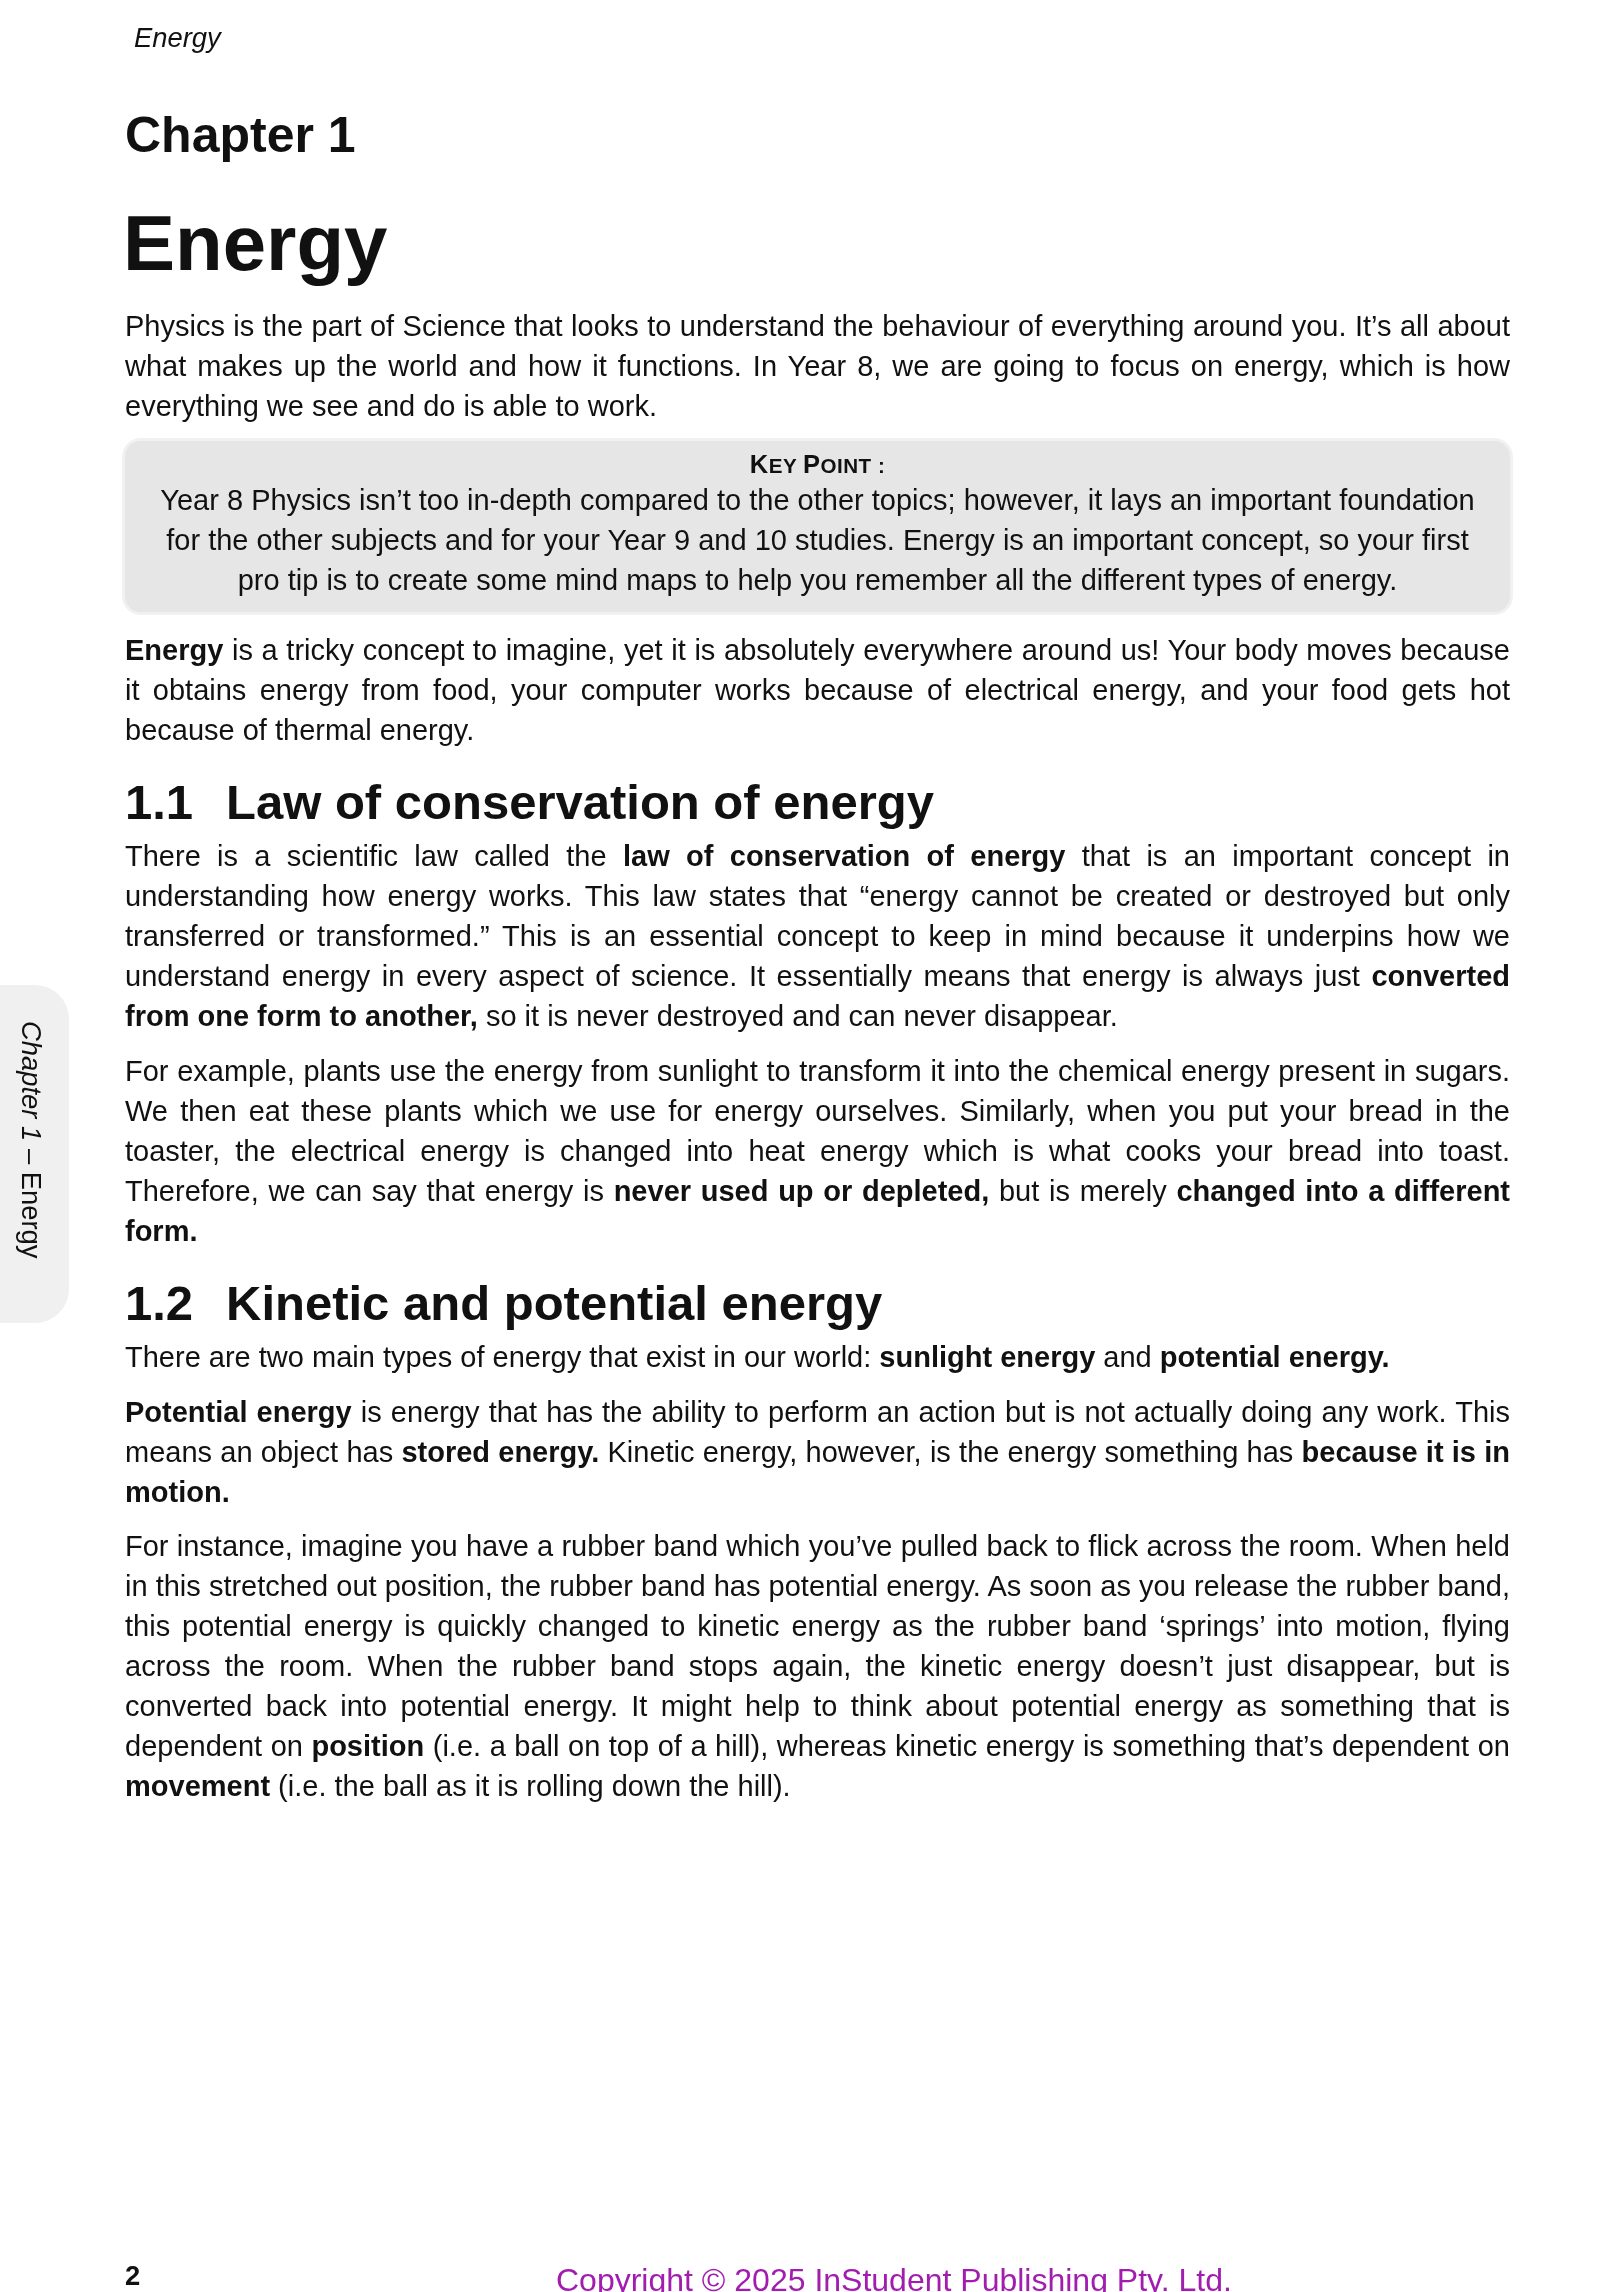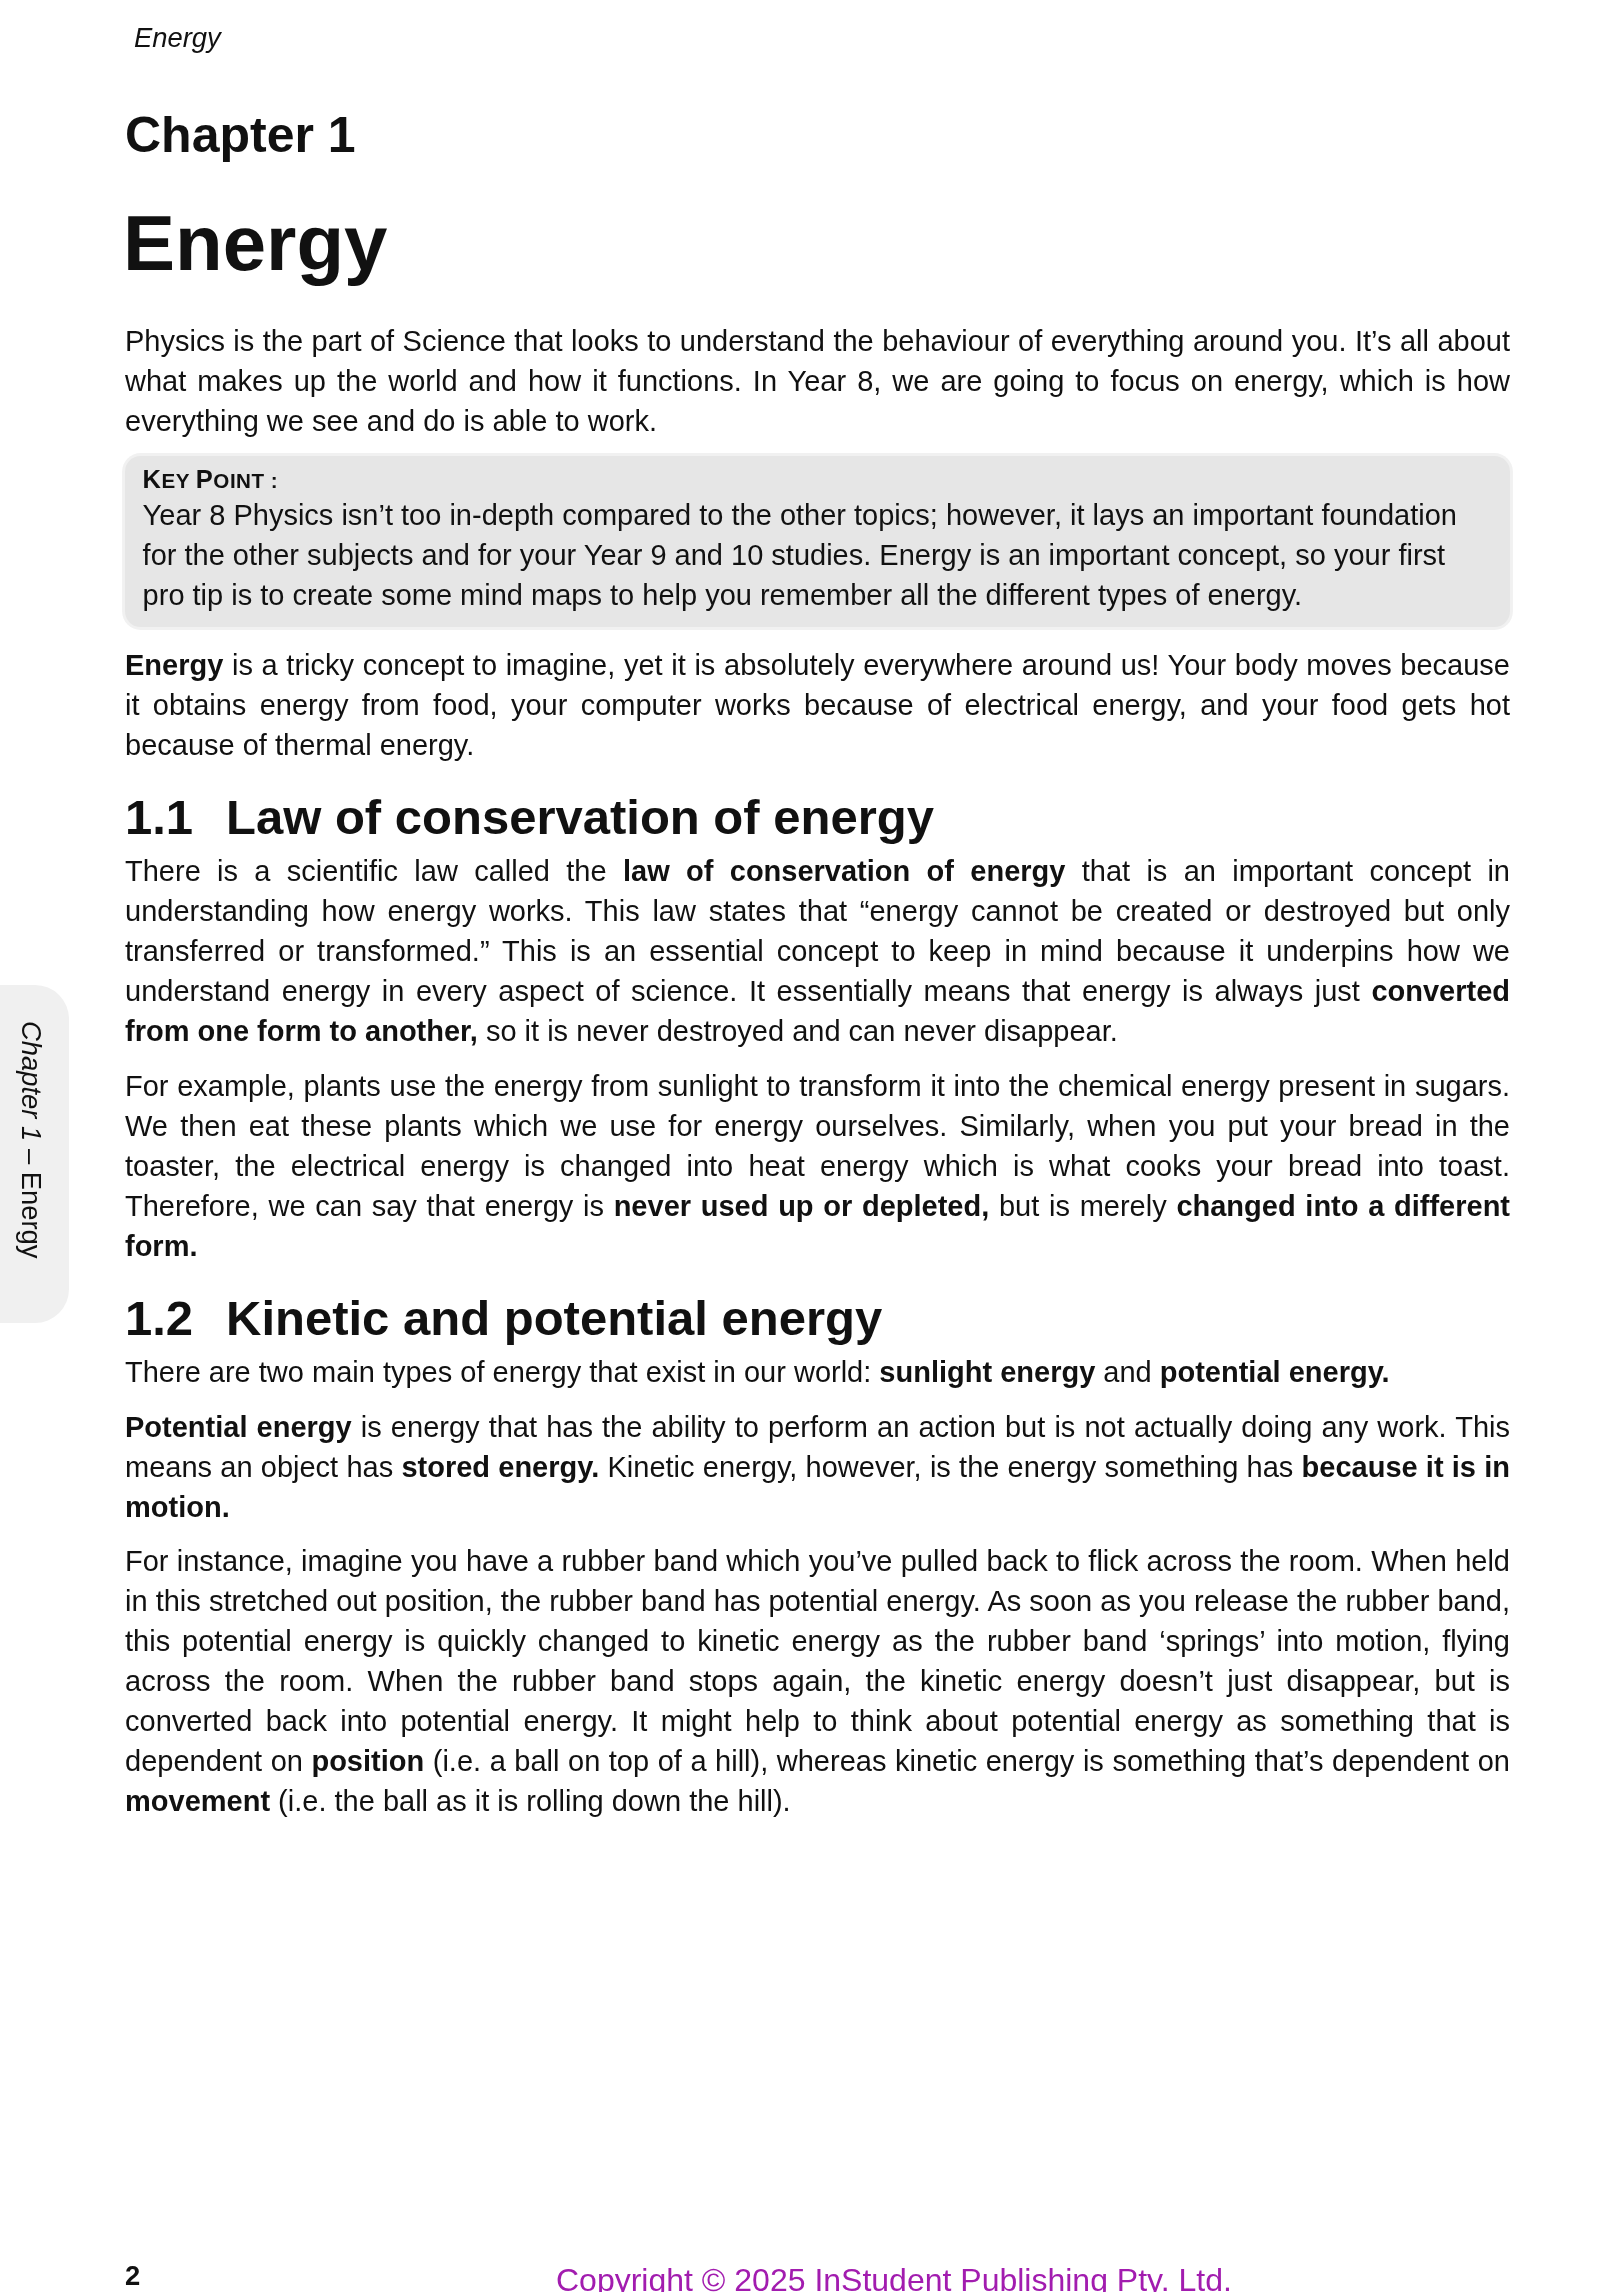--- a/index.html
+++ b/index.html
@@ -13,30 +13,30 @@
   }
   .chapter-label {
     position: absolute; left: 125px; top: 106px;
     font-weight: bold; font-size: 50px; letter-spacing: 0px;
   }
   .chapter-title {
     position: absolute; left: 123px; top: 198px;
     font-weight: bold; font-size: 78px;
   }
   .content {
-    position: absolute; left: 125px; width: 1385px; top: 321px;
+    position: absolute; left: 125px; width: 1385px; top: 306px;
     font-size: 29px; line-height: 40px; text-align: justify;
   }
   .content p { margin: 0 0 14.7px 0; }
   .content b { font-weight: bold; }
   .keypoint {
     background: #e6e6e6; border-radius: 15.7px;
     box-shadow: 0 0 0 2.9px #f1f1f1;
     padding: 9.8px 17.6px 11.8px 17.6px; margin: 13.7px 0 17.6px 0;
-    text-align: left;
+    text-align: center;
   }
   .keypoint .kp-label {
     font-weight: bold; font-size: 20.6px; line-height: 29px;
     font-variant: small-caps; letter-spacing: 0.5px;
   }
   .keypoint .kp-label .big { font-size: 25.5px; }
   .keypoint .kp-text { font-size: 29px; line-height: 40px; }
   .section-heading {
     font-weight: bold; font-size: 49px; line-height: 51px;
     margin: 27.4px 0 7.8px 0; text-align: left;

